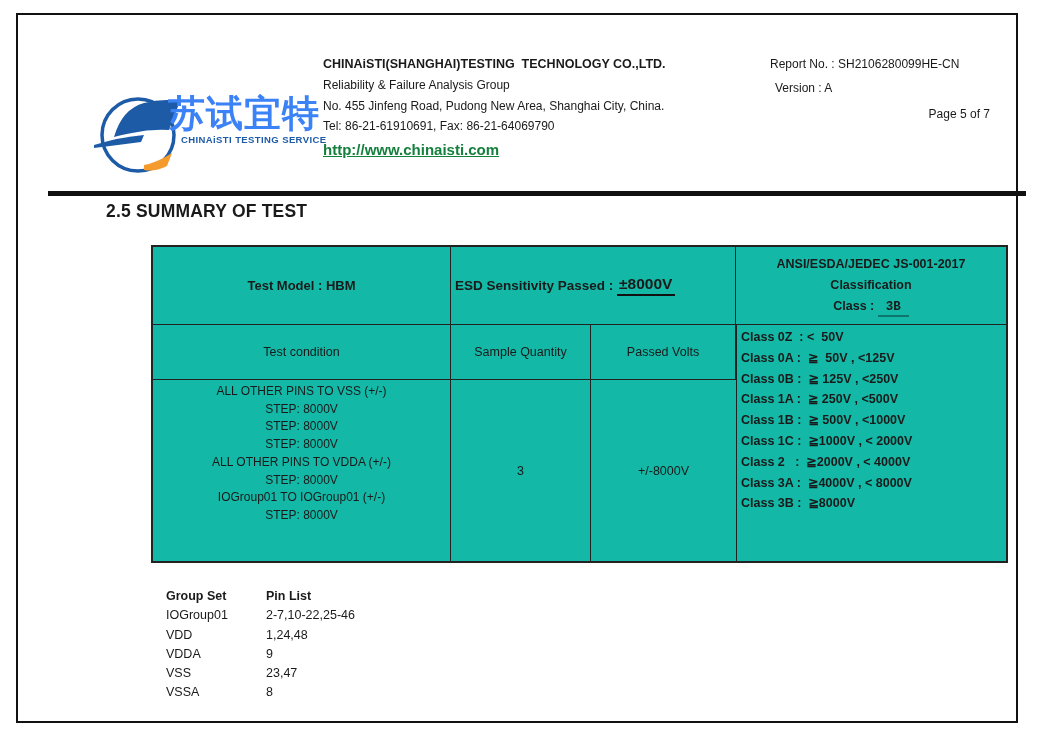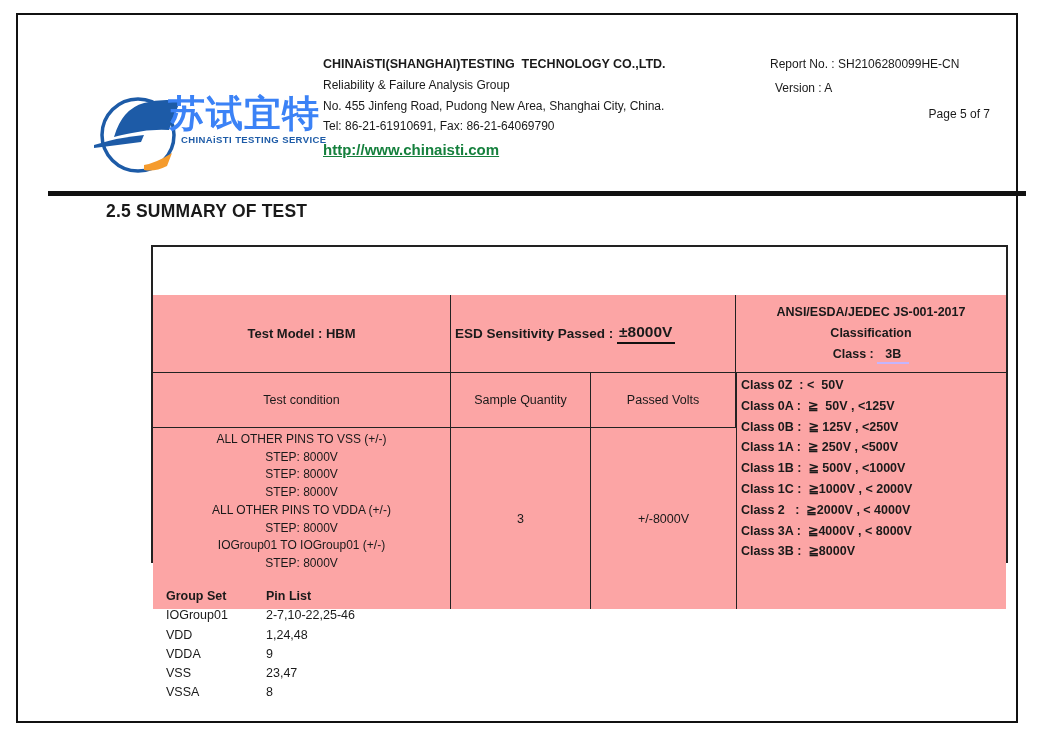--- a/index.html
+++ b/index.html
@@ -24,31 +24,31 @@
   .hr-report  { left:752px; top:42px; }
   .hr-version { left:757px; top:66px; }
   .hr-page    { left:752px; top:92px; width:224px; text-align:right; padding-right:4px; }
 
   .thick-rule { position:absolute; left:30px; top:176px; width:978px; height:5px; background:#111; }
 
   .section-title { position:absolute; left:88px; top:186px; font-size:17.5px; font-weight:bold; letter-spacing:.2px; }
 
   
   .tbl { position:absolute; left:133px; top:230px; width:857px; height:318px; border:2px solid #222; }
-  .cell { position:absolute; background:#fca5a5;margin-top:48px; }
+  .cell { position:absolute; background:#14b8a6; }
   .bR { border-right:1px solid #222; } .bB { border-bottom:1px solid #222; } .bL { border-left:1px solid #222; }
   .cen { display:flex; align-items:center; justify-content:center; text-align:center; }
 
   .c-A { left:0; top:0; width:298px; height:78px; font-weight:bold; font-size:13px; }
   .c-B { left:298px; top:0; width:285px; height:78px; display:flex; align-items:center; padding-left:4px;
          font-weight:bold; font-size:13.5px; white-space:pre; }
   .c-B .esd-val { font-size:15.5px; border-bottom:2px solid #111; padding:0 3px 1px 2px; }
   .c-C { left:583px; top:0; width:270px; height:78px; font-weight:bold; font-size:12.5px;
          display:flex; flex-direction:column; align-items:center; justify-content:center; line-height:21px; }
-  .c-C .cls-val { border-bottom:2px solid #c4b5fd; padding:0 8px 1px 8px; }
+  .c-C .cls-val { border-bottom:2px solid #0f766e; padding:0 8px 1px 8px;font-family:Liberation Mono, monospace; }
 
   .c-D { left:0; top:78px; width:298px; height:55px; font-size:12.5px; }
   .c-E { left:298px; top:78px; width:140px; height:55px; font-size:12.5px; }
   .c-F { left:438px; top:78px; width:145px; height:55px; font-size:12.5px; }
 
   .c-G { left:583px; top:78px; width:270px; height:236px; padding:2px 0 0 4px;
          font-weight:bold; font-size:12.5px; line-height:20.8px; }
   .c-G .cls-line { white-space:pre; }
 
   .c-H { left:0; top:133px; width:298px; height:181px; padding-top:3px; font-size:12px;

